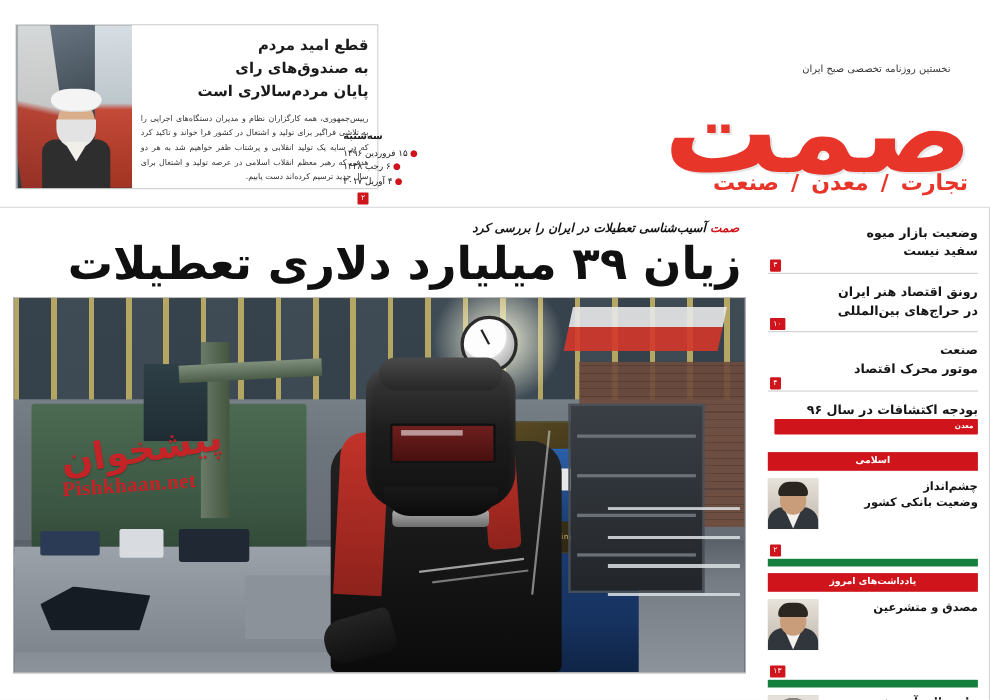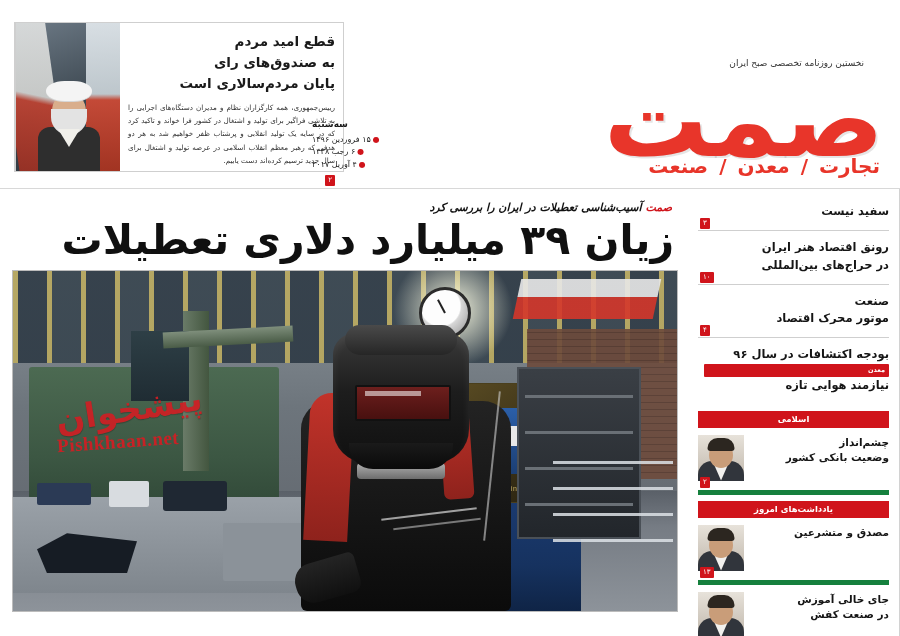--- a/index.html
+++ b/index.html
@@ -246,21 +246,21 @@
     display:inline-block;background:#d0141b;color:#fff;font-size:6.5px;
     padding:2px 4px;border-radius:1px;vertical-align:middle;margin-left:6px;
   }
   .sec-bar{
     background:#d0141b;color:#fff;text-align:center;
     font-size:8.5px;font-weight:bold;padding:3px 0 4px 0;margin:6px 0 0 0;
     letter-spacing:.5px;
   }
   .note{
     position:relative;display:flex;flex-direction:row-reverse;align-items:stretch;
-    border-bottom:5px solid #15803d;padding:7px 0 9px 0;min-height:46px;
+    border-bottom:7px solid #15803d;padding:7px 0 27px 0;min-height:46px;
   }
   .note-txt{flex:1;direction:rtl;text-align:right;padding-left:6px;}
   .note-title{font-size:10.5px;font-weight:bold;color:#151515;line-height:1.5;}
   .note-title span{display:block;}
   .note-page{
     position:absolute;left:2px;bottom:2px;background:#d0141b;color:#fff;
     font-size:7px;line-height:1;padding:2px 3px;border-radius:1px;
   }
   .avatar{
     width:46px;min-height:46px;overflow:hidden;position:relative;background:#cfc7bd;
@@ -327,20 +327,21 @@
     </div>
 
   </div>
 
   <div class="content">
 
     <div class="side-col">
 
       <div class="side-item">
         <div class="si-title">
+          <span>وضعیت بازار میوه</span>
           <span>سفید نیست</span>
         </div>
         <div class="si-page">۳</div>
       </div>
 
       <div class="side-item">
         <div class="si-title">
           <span>رونق اقتصاد هنر ایران</span>
           <span>در حراج‌های بین‌المللی</span>
         </div>
@@ -353,21 +354,20 @@
           <span>موتور محرک اقتصاد</span>
         </div>
         <div class="si-page">۴</div>
       </div>
 
       <div class="side-item last">
         <div class="si-title">
           <span>بودجه اکتشافات در سال ۹۶</span>
           <span>
             <span class="si-tag">معدن</span>
-            <span>نیازمند هوایی تازه</span>
           </span>
         </div>
       </div>
 
       <div class="sec-bar">اسلامی</div>
 
       <div class="note">
         <div class="avatar">
           <div class="av-bg"></div>
             <div class="av-body"></div>

